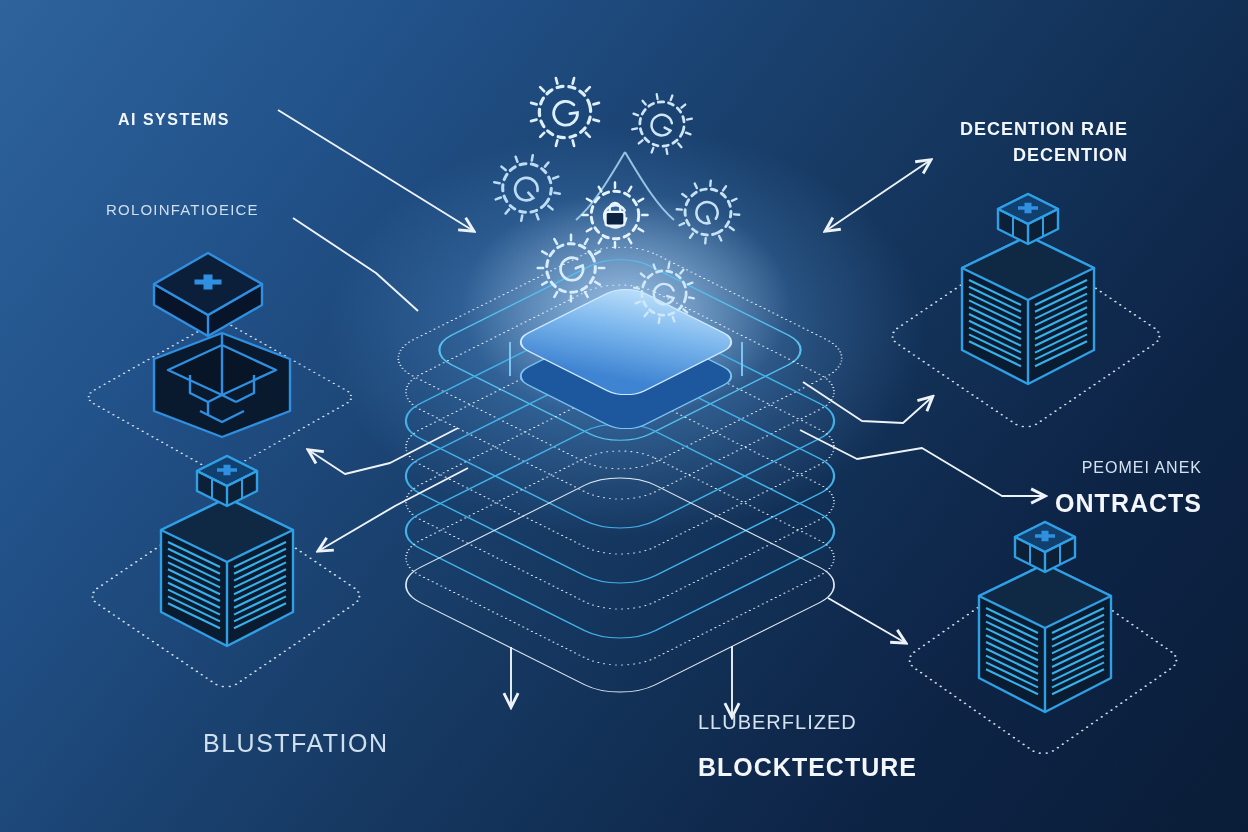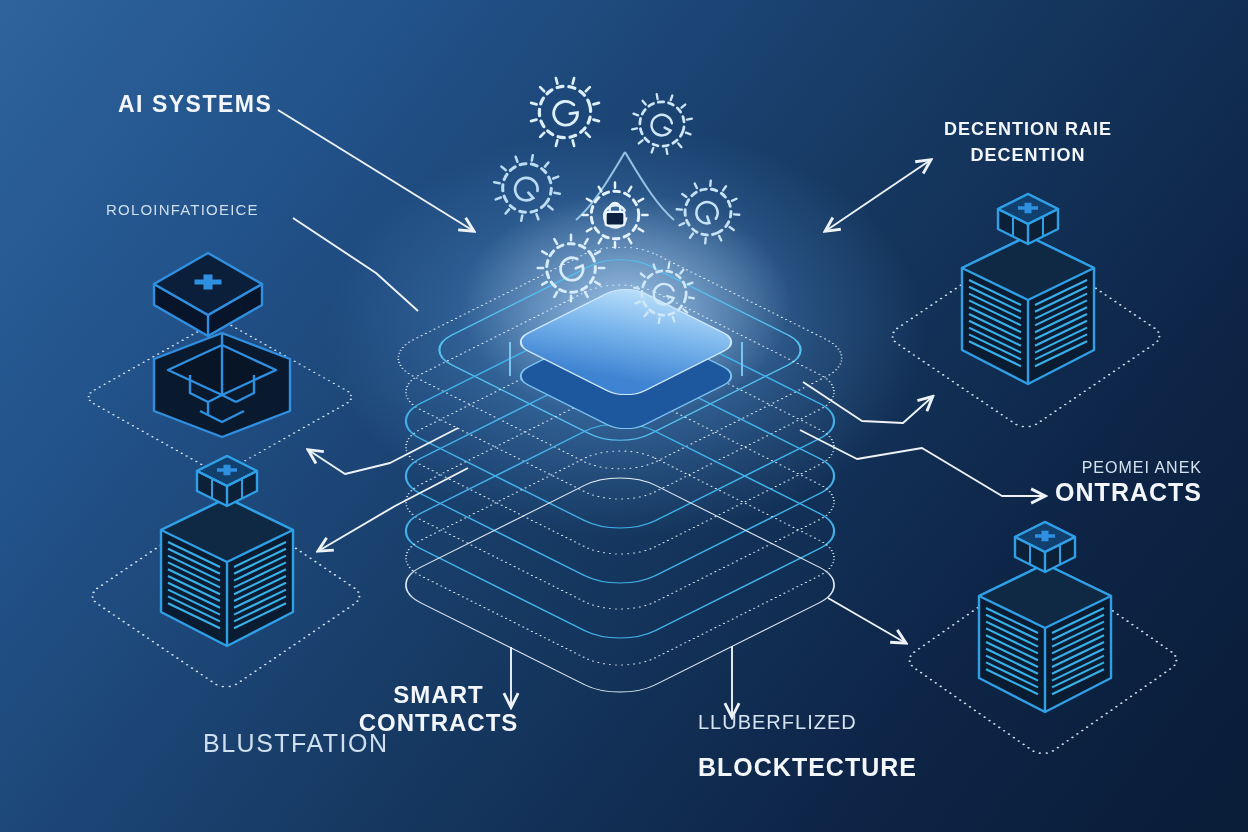--- a/index.html
+++ b/index.html
@@ -5,26 +5,26 @@
   html,body{margin:0;padding:0;background:#081422;}
   .stage{
     position:relative;width:1248px;height:832px;overflow:hidden;
     background:linear-gradient(128deg,#2e639c 0%,#22528a 22%,#163962 52%,#0d2446 78%,#0a1d38 100%);
     font-family:"Liberation Sans",sans-serif;
   }
   .stage svg{position:absolute;left:0;top:0;}
   .label{position:absolute;color:#f3f7fb;white-space:nowrap;}
   .lbl-strong{font-weight:700;}
   .lbl-soft{font-weight:500;color:#cfdfee;}
-  .lbl-ai{left:118px;top:91px;font-size:23px;letter-spacing:1.5px;}
+  .lbl-ai{left:118px;top:111px;font-size:16px;letter-spacing:1.5px;}
   .lbl-rolo{left:106px;top:201px;font-size:15px;letter-spacing:1.2px;}
-  .lbl-dec{left:928px;top:116px;width:200px;text-align:center;font-size:18px;font-weight:600;line-height:26px;letter-spacing:1px;}
+  .lbl-dec{left:928px;top:116px;width:200px;text-align:right;font-size:18px;font-weight:600;line-height:26px;letter-spacing:1px;}
   .lbl-peo{left:1032px;top:459px;width:170px;text-align:right;}
   .lbl-peo .l1{display:block;font-size:16px;font-weight:500;color:#d5e3f1;letter-spacing:1px;}
-  .lbl-peo .l2{display:block;font-size:25px;font-weight:700;letter-spacing:1px;margin-top:1px;}
+  .lbl-peo .l2{display:block;font-size:25px;font-weight:700;letter-spacing:1px;margin-top:12px;}
   .lbl-smart{left:356px;top:681px;width:165px;text-align:center;font-size:24px;font-weight:700;line-height:28px;letter-spacing:1px;}
   .lbl-smart span{display:block;}
   .lbl-llu{left:698px;top:711px;width:225px;text-align:left;}
   .lbl-llu .l1{display:block;font-size:20px;font-weight:500;color:#d5e3f1;letter-spacing:1px;}
   .lbl-llu .l2{display:block;font-size:25px;font-weight:700;letter-spacing:1px;margin-top:19px;}
   .lbl-blust{left:203px;top:729px;font-size:25px;letter-spacing:1.5px;}
 </style>
 </head>
 <body>
 
@@ -167,24 +167,20 @@
 <div class="label lbl-dec">
   <span style="display:block;">DECENTION RAIE</span>
   <span style="display:block;">DECENTION</span>
 </div>
 
 <div class="label lbl-peo">
   <span class="l1">PEOMEI ANEK</span>
   <span class="l2">ONTRACTS</span>
 </div>
 
-<div class="label lbl-smart">
-  <span>SMART</span>
-  <span>CONTRACTS</span>
-</div>
 
 <div class="label lbl-llu">
   <span class="l1">LLUBERFLIZED</span>
   <span class="l2">BLOCKTECTURE</span>
 </div>
 
 <div class="label lbl-soft lbl-blust">BLUSTFATION</div>
 
 </div>
 

